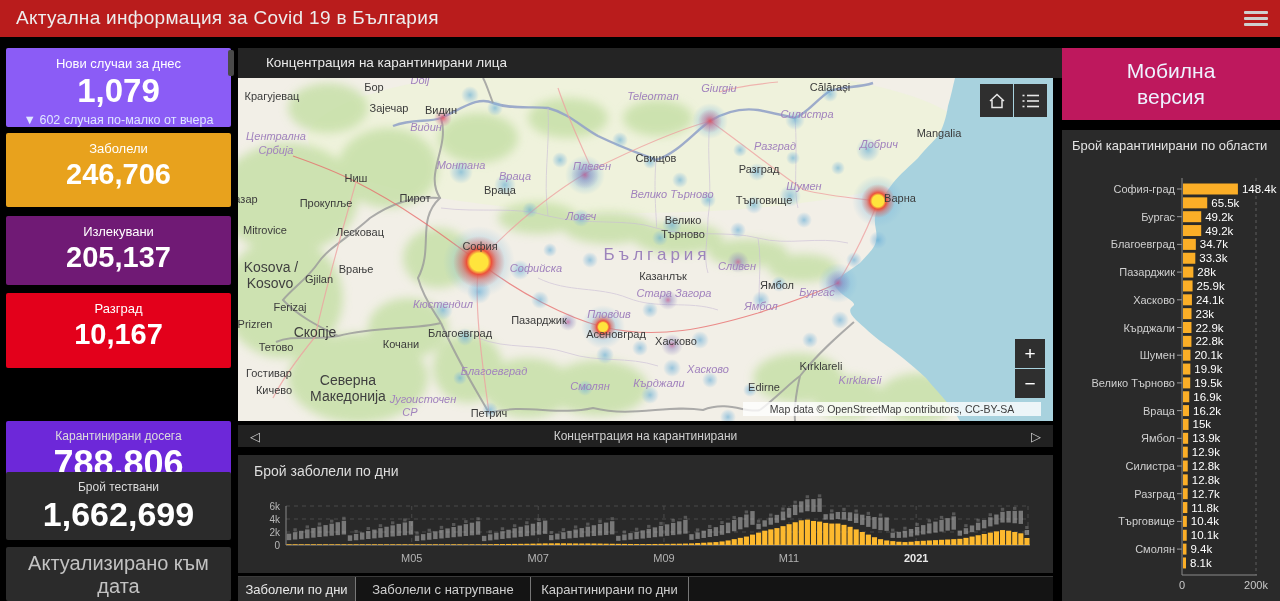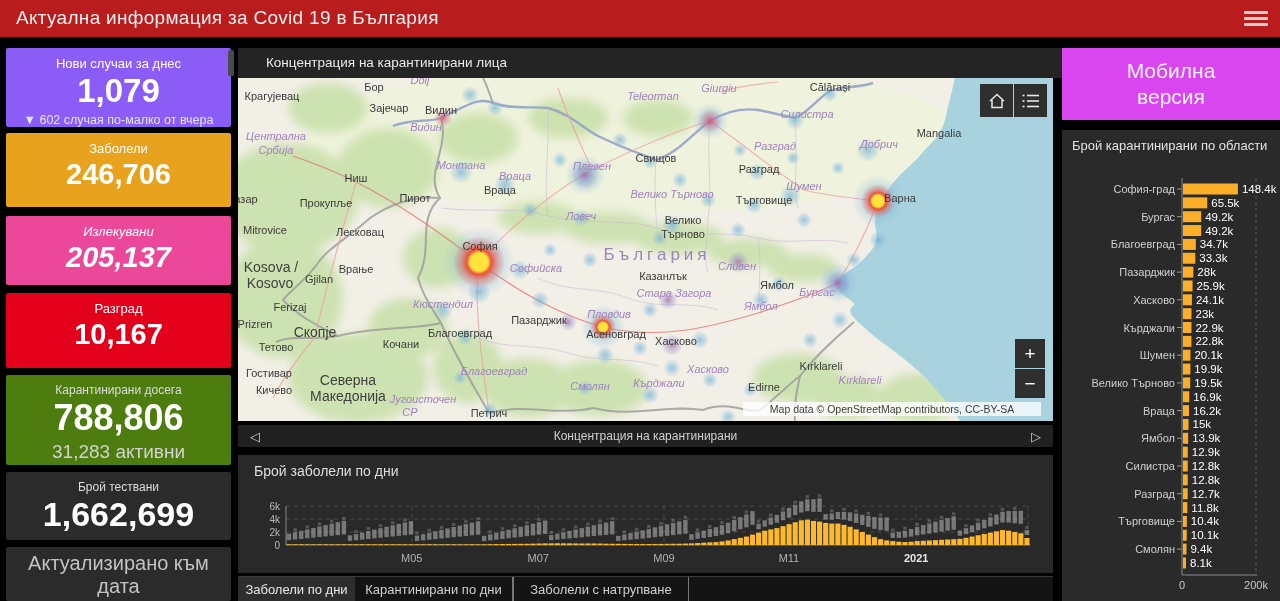--- a/index.html
+++ b/index.html
@@ -36,21 +36,21 @@
   #carousel{position:absolute;left:238px;top:425px;width:815px;height:22px;background:#212121;display:flex;align-items:center;}
   #carousel .arr{color:#d0d0d0;font-size:13px;padding:0 12px;cursor:pointer;}
   #carousel .lab{flex:1;text-align:center;color:#cfcfcf;font-size:12px;}
   #daily-panel{position:absolute;left:238px;top:455px;width:815px;height:118px;background:#292929;}
   #daily-title{position:absolute;left:16px;top:8px;font-size:14px;color:#dedede;}
   #tabs{position:absolute;left:238px;top:576px;width:815px;height:25px;display:flex;border-top:1px solid #3a3a3a;background:#141414;}
   .tab{height:25px;line-height:25px;text-align:center;font-size:13px;color:#cfcfcf;background:#141414;cursor:pointer;}
   .tab.active{background:#2e2e2e;color:#e8e8e8;}
   .tab.b{border-left:1px solid #777;border-right:1px solid #777;}
   
-  #mobile-card{position:absolute;left:1062px;top:48px;width:218px;height:72px;background:#d946ef;color:#eef2ff;
+  #mobile-card{position:absolute;left:1062px;top:48px;width:218px;height:72px;background:#be185d;color:#eef2ff;
        text-align:center;font-size:21px;line-height:26px;padding-top:10px;box-sizing:border-box;cursor:pointer;}
   #region-panel{position:absolute;left:1062px;top:130px;width:218px;height:534px;background:#2a2a2a;}
   #region-title{position:absolute;left:10px;top:8px;font-size:13px;color:#e3e3e3;}
   svg text{font-family:"Liberation Sans","DejaVu Sans",sans-serif;}
   .ml-ci{font-size:11px;fill:#3b3b3b;}
   .ml-rg{font-size:11px;fill:#a182bd;font-style:italic;}
   .ml-co{font-size:17px;fill:#9d84bc;letter-spacing:4px;}
   .ml-bg{font-size:14px;fill:#3f3f3f;}
 </style>
 </head>
@@ -69,29 +69,29 @@
 
   <div class="card" id="c1" style="background: #8b5cf6;">
     <div class="t">Нови случаи за днес</div>
     <div class="v">1,079</div>
     <div class="s">▼ 602 случая по-малко от вчера</div>
   </div>
   <div class="card" id="c2" style="background: rgb(232, 162, 29);">
     <div class="t">Заболели</div>
     <div class="v">246,706</div>
   </div>
-  <div class="card" id="c3" style="background: #ec4899; font-style: italic;">
+  <div class="card" id="c3" style="background: #701a75;">
     <div class="t">Излекувани</div>
     <div class="v">205,137</div>
   </div>
   <div class="card" id="c4" style="background: rgb(227, 0, 27);">
     <div class="t">Разград</div>
     <div class="v">10,167</div>
   </div>
-  <div class="card" id="c5" style="background: #4d7c0f;">
+  <div class="card" id="c5" style="background: #6d28d9; margin-top: 46px;">
     <div class="t">Карантинирани досега</div>
     <div class="v">788,806</div>
     <div class="s">31,283 активни</div>
   </div>
   <div class="card" id="c6" style="background: rgb(43, 43, 43);">
     <div class="t">Брой тествани</div>
     <div class="v">1,662,699</div>
   </div>
   <div class="card" id="c7" style="background: rgb(43, 43, 43);">
     <div class="l1">Актуализирано към дата</div>
@@ -690,22 +690,22 @@
         <rect x="780.3032786885245" y="78.3" width="5.098360655737705" height="11.7" fill="#FDB92E"></rect>
         <rect x="780.6032786885245" y="55.73283582089552" width="4.4" height="13.194029850746269" fill="#c8c8c8" opacity=".5"></rect>
         <rect x="786.4016393442622" y="82.9865" width="5.098360655737705" height="7.0135000000000005" fill="#FDB92E"></rect>
         <rect x="786.7016393442622" y="74.9865" width="4.4" height="5" fill="#c8c8c8" opacity=".5"></rect>
         <rect x="787.2016393442622" y="70.9865" width="3.4" height="3" fill="#9a9a9a" opacity=".4"></rect>
       </svg>
   </div>
 
   <div id="tabs">
     <div class="tab active" style="width:117px">Заболели по дни</div>
+    <div class="tab b" style="width:174px">Заболели с натрупване</div>
     <div class="tab b" style="width:157px;border-left:none">Карантинирани по дни</div>
-    <div class="tab b" style="width:174px">Заболели с натрупване</div>
     <div class="tab" style="flex:1"></div>
   </div>
 
   <div id="mobile-card">
     <div>Мобилна</div>
     <div>версия</div>
   </div>
   <div id="region-panel">
     <div id="region-title">Брой карантинирани по области</div>
     <svg id="region-svg" width="218" height="471">

